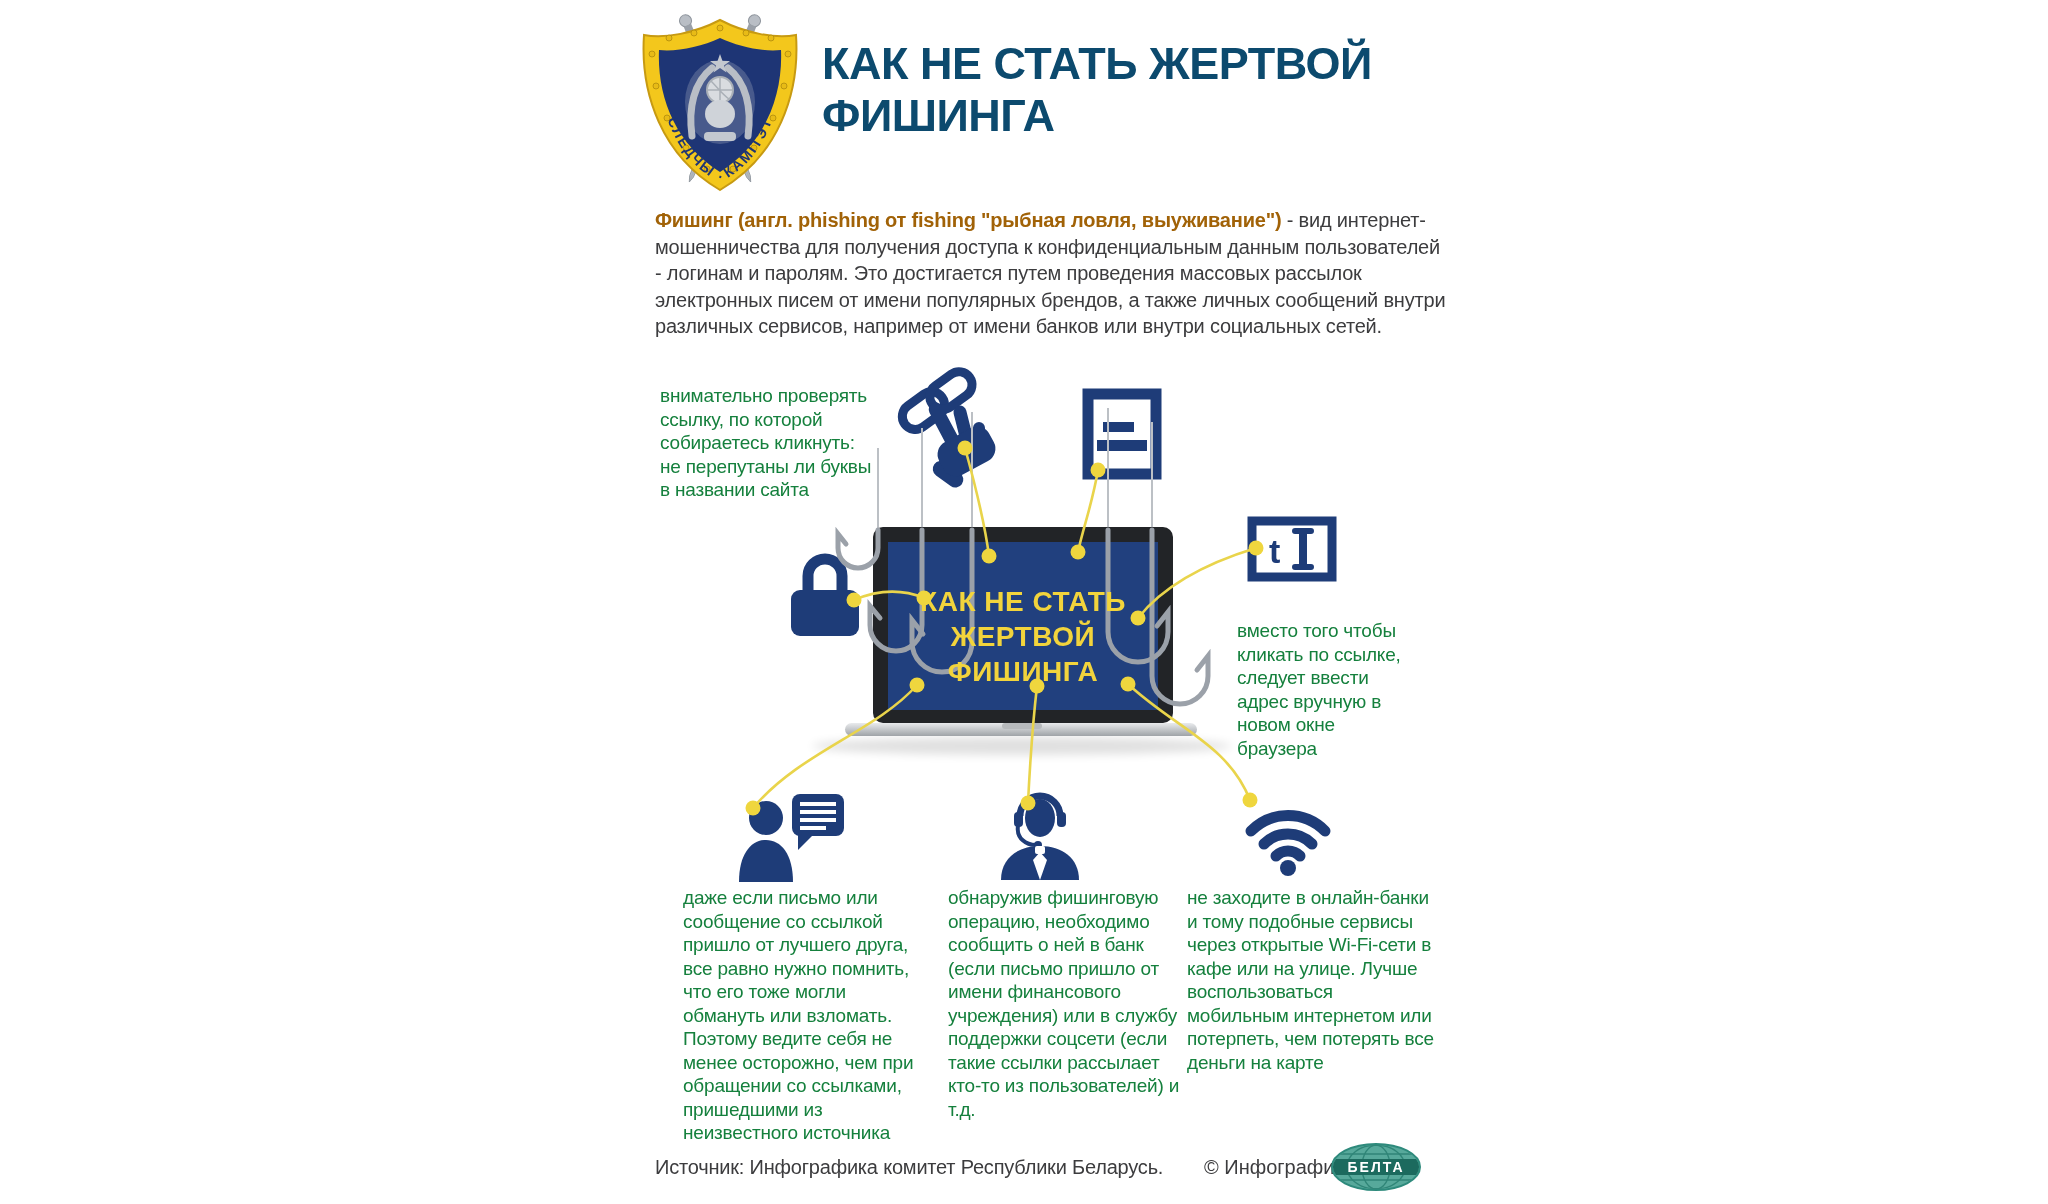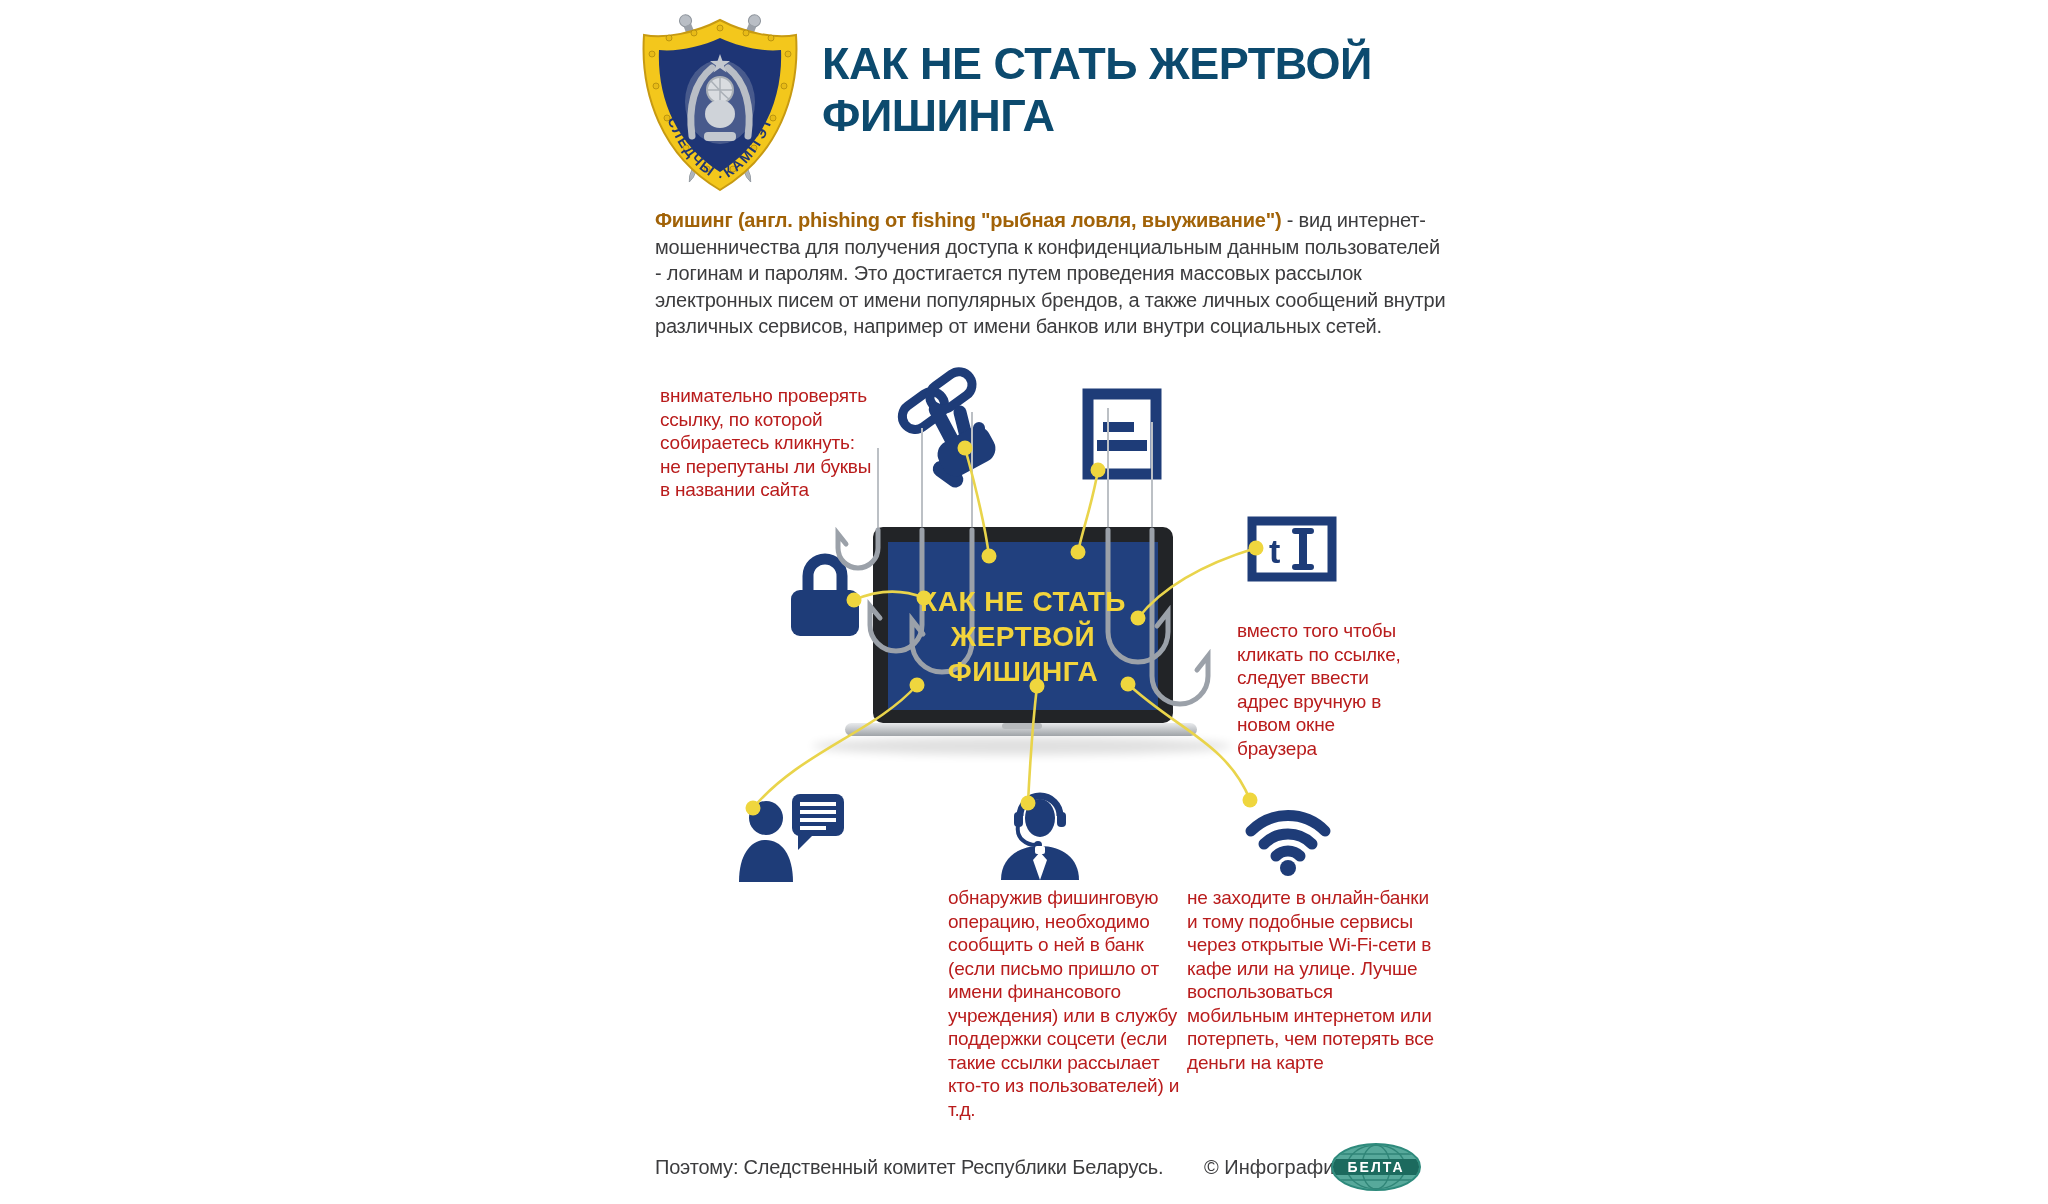--- a/index.html
+++ b/index.html
@@ -7,21 +7,21 @@
           font-family:"Liberation Sans",sans-serif;overflow:hidden;}
   .abs{position:absolute;}
   
   .title{left:822px;top:38px;width:620px;color:#0c4a6e;font-weight:700;
          font-size:45px;line-height:52px;letter-spacing:-0.5px;}
   
   .intro{left:655px;top:207px;width:795px;font-size:20px;line-height:26.5px;
          color:#3c3c3e;letter-spacing:-0.2px;}
   .intro .lead{color:#a16207;font-weight:700;}
   
-  .tip{font-size:19px;line-height:23.5px;color:#b91c1c;letter-spacing:-0.2px;}
+  .tip{font-size:19px;line-height:23.5px;color:#15803d;letter-spacing:-0.2px;}
   .tip1{left:660px;top:384px;width:218px;}
   .tip2{left:1178px;top:389px;width:252px;}
   .tip3{left:650px;top:524px;width:172px;}
   .tip4{left:1237px;top:587px;width:178px;margin-top:32px;}
   .tip5{left:683px;top:886px;width:238px;}
   .tip6{left:948px;top:886px;width:242px;}
   .tip7{left:1187px;top:886px;width:248px;}
   
   .src{left:655px;top:1156px;font-size:20px;color:#3c3c3e;letter-spacing:-0.2px;}
   .copy{left:1204px;top:1156px;font-size:20px;color:#3c3c3e;}
@@ -99,20 +99,21 @@
     <div>КАК НЕ СТАТЬ ЖЕРТВОЙ</div>
     <div>ФИШИНГА</div>
   </div>
 
   <div class="abs z1 intro">
     <span class="lead">Фишинг (англ. phishing от fishing "рыбная ловля, выуживание")</span><span> - вид интернет-мошенничества для получения доступа к конфиденциальным данным пользователей - логинам и паролям. Это достигается путем проведения массовых рассылок электронных писем от имени популярных брендов, а также личных сообщений внутри различных сервисов, например от имени банков или внутри социальных сетей.</span>
   </div>
 
   <div class="abs z1 tip tip1">внимательно проверять ссылку, по которой собираетесь кликнуть: не перепутаны ли буквы в названии сайта</div>
   <div class="abs z1 tip tip4">вместо того чтобы кликать по ссылке, следует ввести адрес вручную в новом окне браузера</div>
+  <div class="abs z1 tip tip5">даже если письмо или сообщение со ссылкой пришло от лучшего друга, все равно нужно помнить, что его тоже могли обмануть или взломать. Поэтому ведите себя не менее осторожно, чем при обращении со ссылками, пришедшими из неизвестного источника</div>
   <div class="abs z1 tip tip7">не заходите в онлайн-банки и тому подобные сервисы через открытые Wi-Fi-сети в кафе или на улице. Лучше воспользоваться мобильным интернетом или потерпеть, чем потерять все деньги на карте</div>
   <div class="abs z1 tip tip6">обнаружив фишинговую операцию, необходимо сообщить о ней в банк (если письмо пришло от имени финансового учреждения) или в службу поддержки соцсети (если такие ссылки рассылает кто-то из пользователей) и т.д.</div>
 
   <svg class="abs z2" style="left:888px;top:366px" width="125" height="125" viewBox="0 0 125 125">
     <g transform="translate(6,4) rotate(-36 45 28)" fill="none" stroke="#1e3c78" stroke-width="9">
       <rect x="2" y="16" width="46" height="26" rx="13"></rect>
       <rect x="36" y="16" width="46" height="26" rx="13"></rect>
     </g>
     <g transform="translate(66,78) rotate(-28)" fill="#1e3c78">
       <rect x="-7" y="-46" width="14" height="52" rx="7"></rect>
@@ -248,21 +249,21 @@
         <circle cx="498" cy="338" r="7.5"></circle>
       <circle cx="277" cy="405" r="7.5"></circle>
         <circle cx="113" cy="528" r="7.5"></circle>
       <circle cx="397" cy="406" r="7.5"></circle>
         <circle cx="388" cy="523" r="7.5"></circle>
       <circle cx="488" cy="404" r="7.5"></circle>
         <circle cx="610" cy="520" r="7.5"></circle>
     </g>
   </svg>
 
-  <div class="abs z1 src">Поэтому: Следственный комитет Республики Беларусь.</div>
+  <div class="abs z1 src">Источник: Инфографика комитет Республики Беларусь.</div>
   <div class="abs z1 copy">© Инфографика</div>
 
   <svg class="abs z2" style="left:1330px;top:1142px" width="92" height="50" viewBox="0 0 92 50">
     <defs>
       <clipPath id="oval">
           <ellipse cx="46" cy="25" rx="43" ry="22"></ellipse>
         </clipPath>
     </defs>
     <ellipse cx="46" cy="25" rx="44" ry="23" fill="#57a99b" stroke="#2e8a7c" stroke-width="2"></ellipse>
     <g clip-path="url(#oval)" stroke="#2f8577" stroke-width="1.4" fill="none">

